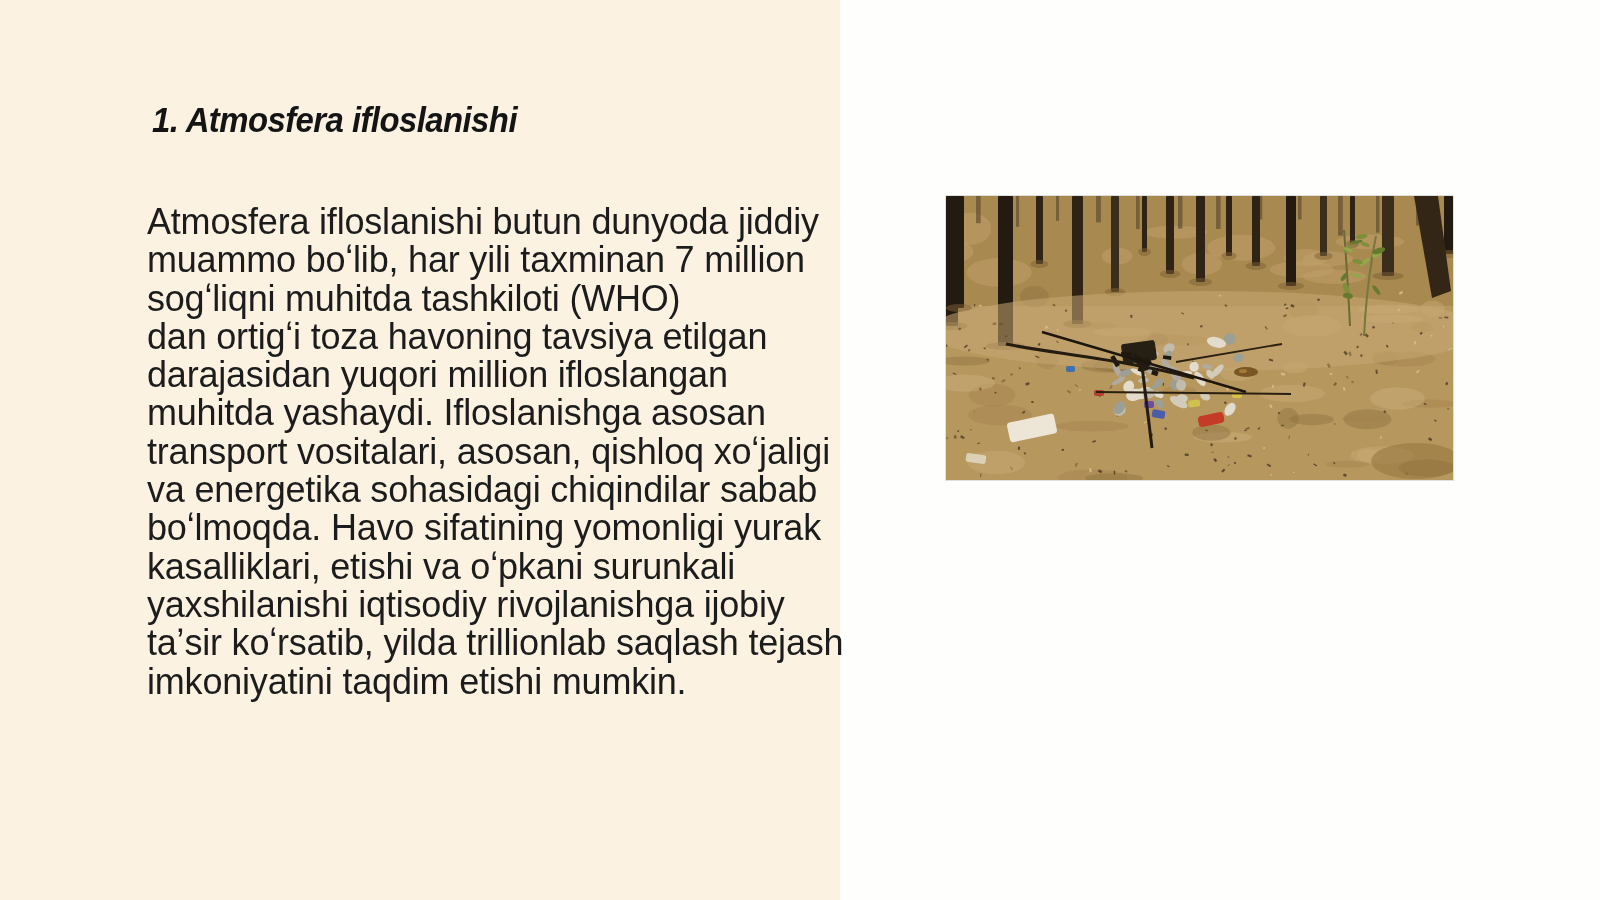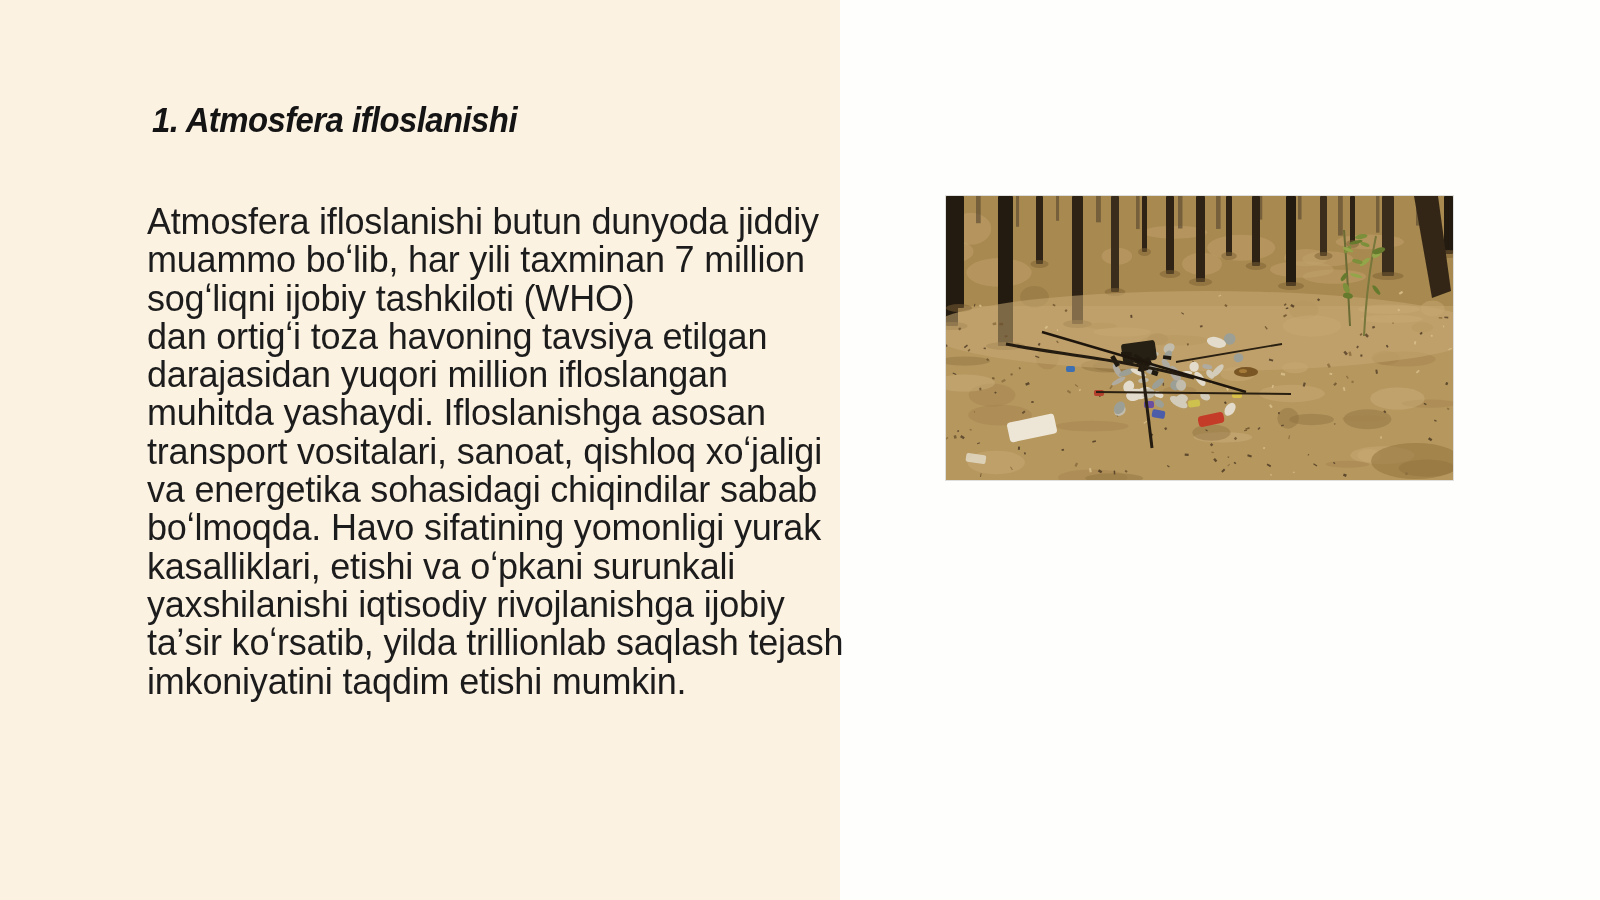--- a/index.html
+++ b/index.html
@@ -33,25 +33,25 @@
 </style>
 </head>
 <body style="background: rgb(254, 254, 253);">
 
 <div class="page">
   <div class="text-panel" style="background: rgb(252, 242, 226);">
     <h1 class="slide-title" style="color: rgb(20, 20, 20);">1. Atmosfera ifloslanishi</h1>
     <div class="slide-paragraph" id="paragraph" style="color: rgb(28, 28, 28);">
         <div>Atmosfera ifloslanishi butun dunyoda jiddiy</div>
         <div>muammo boʻlib, har yili taxminan 7 million</div>
-        <div>sogʻliqni ijobiy tashkiloti (WHO)</div>
+        <div>sogʻliqni muhitda tashkiloti (WHO)</div>
         <div>dan ortigʻi toza havoning tavsiya etilgan</div>
         <div>darajasidan yuqori million ifloslangan</div>
         <div>muhitda yashaydi. Ifloslanishga asosan</div>
-        <div>transport vositalari, sanoat, qishloq xoʻjaligi</div>
+        <div>transport vositalari, asosan, qishloq xoʻjaligi</div>
         <div>va energetika sohasidagi chiqindilar sabab</div>
         <div>boʻlmoqda. Havo sifatining yomonligi yurak</div>
         <div>kasalliklari, etishi va oʻpkani surunkali</div>
         <div>yaxshilanishi iqtisodiy rivojlanishga ijobiy</div>
         <div>taʼsir koʻrsatib, yilda trillionlab saqlash tejash</div>
         <div>imkoniyatini taqdim etishi mumkin.</div>
       </div>
   </div>
 
   <figure class="photo-frame">

